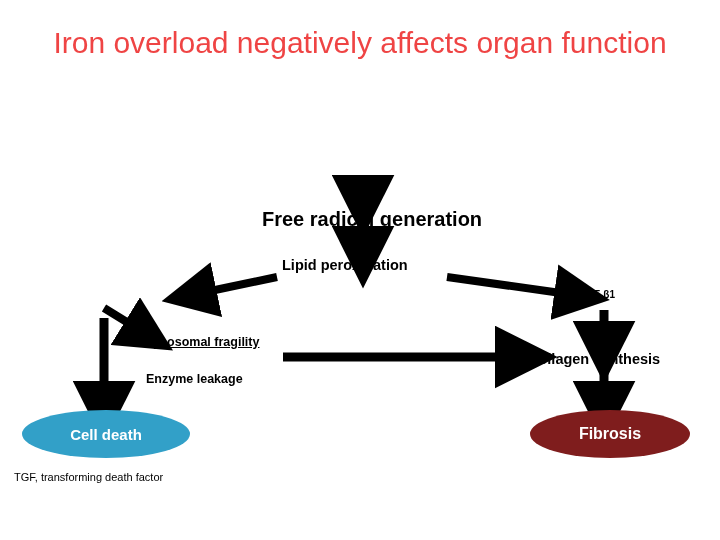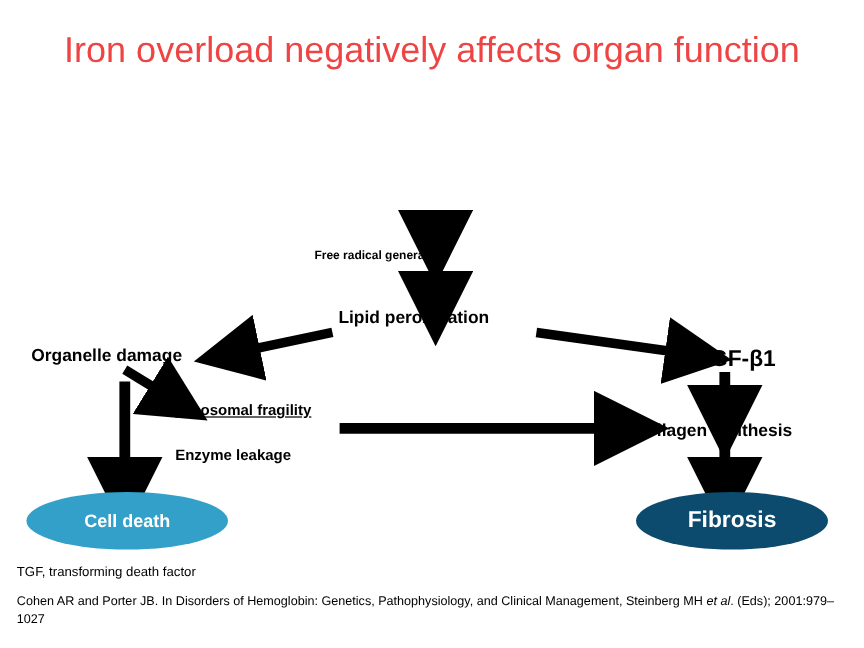--- a/index.html
+++ b/index.html
@@ -53,48 +53,48 @@
     width: 168px;
     height: 48px;
     background: #32a0c8;
     font-size: 15px;
   }
   #fibrosis {
     left: 530px;
     top: 410px;
     width: 160px;
     height: 48px;
-    background: #0c4a6e;
-    font-size: 19px;
+    background: #7f1d1d;
+    font-size: 16px;
   }
   .node-text {
     position: absolute;
     color: #000000;
     font-weight: bold;
     white-space: nowrap;
   }
   #free-radical {
     left: 262px;
     top: 208px;
-    font-size: 10px;
+    font-size: 20px;
   }
   #lipid-perox {
     left: 282px;
     top: 257px;
     font-size: 14.5px;
   }
   #organelle-damage {
     left: 26px;
     top: 289px;
     font-size: 14.5px;
   }
   #tgfb1 {
     left: 580px;
     top: 289px;
-    font-size: 19px;
+    font-size: 10px;
   }
   #lysosomal {
     left: 146px;
     top: 335px;
     font-size: 12.5px;
     text-decoration: underline;
   }
   #collagen {
     left: 528px;
     top: 351px;
@@ -164,33 +164,29 @@
     <line x1="604" y1="310" x2="604" y2="344" stroke="#000000" stroke-width="9" marker-end="url(#ah)"></line>
 
     <line x1="283" y1="357" x2="518" y2="357" stroke="#000000" stroke-width="9" marker-end="url(#ah)"></line>
 
     <line x1="604" y1="370" x2="604" y2="404" stroke="#000000" stroke-width="9" marker-end="url(#ah)"></line>
   </svg>
 
 
   <div class="node-text" id="free-radical">Free radical generation</div>
   <div class="node-text" id="lipid-perox">Lipid peroxidation</div>
-  <div class="node-text" id="organelle-damage">Organelle damage</div>
   <div class="node-text" id="tgfb1">TGF-β1</div>
   <div class="node-text" id="lysosomal">Lysosomal fragility</div>
   <div class="node-text" id="collagen">Collagen synthesis</div>
   <div class="node-text" id="enzyme">Enzyme leakage</div>
 
   <div class="ellipse" id="cell-death">
     <span>Cell death</span>
   </div>
 
   <div class="ellipse" id="fibrosis">
     <span>Fibrosis</span>
   </div>
 
   <div class="footnote" id="tgf-note">TGF, transforming death factor</div>
 
-  <div class="footnote" id="citation">
-    <span>Cohen AR and Porter JB. In Disorders of Hemoglobin: Genetics, Pathophysiology, and Clinical Management, Steinberg MH </span><span class="ital">et al</span><span>. (Eds); 2001:979–1027</span>
-  </div>
 
 </div>
 
 </body></html>

